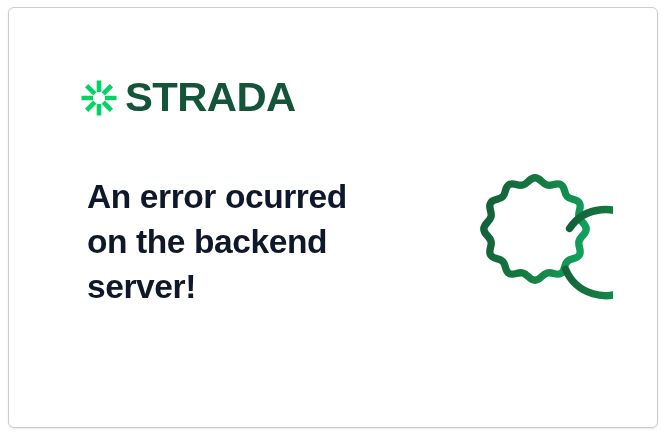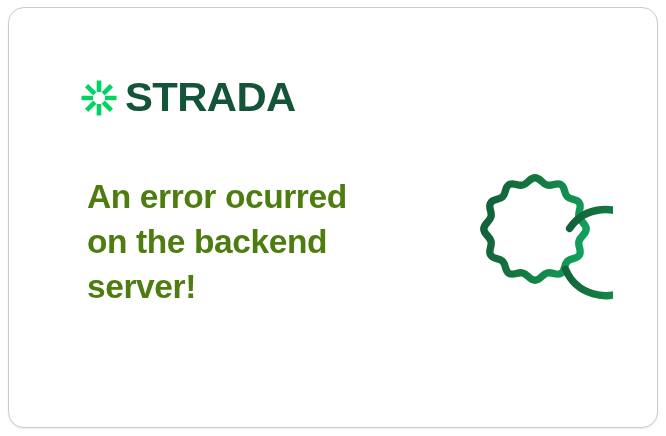--- a/index.html
+++ b/index.html
@@ -23,21 +23,21 @@
     box-sizing: border-box;
     padding: 7px 8px 8px 8px;
   }
   .card {
     position: relative;
     width: 100%;
     height: 100%;
     box-sizing: border-box;
     background: #ffffff;
     border: 1px solid #c9ccd4;
-    border-radius: 16px;
+    border-radius: 6px;
     box-shadow: 0 1px 2px rgba(40,45,60,0.10);
     overflow: hidden;
   }
 
   
   .brand {
     position: absolute;
     left: 70px;
     top: 66px;
     display: flex;
@@ -65,21 +65,21 @@
 
   
   .headline {
     position: absolute;
     left: 78px;
     top: 166px;
     width: 300px;
     font-size: 33.5px;
     line-height: 45px;
     font-weight: bold;
-    color: #4d7c0f;
+    color: #0f172a;
     letter-spacing: -0.4px;
     white-space: pre-line;
   }
 
   
   .gear {
     position: absolute;
     left: 448px;
     top: 143px;
     width: 156px;

